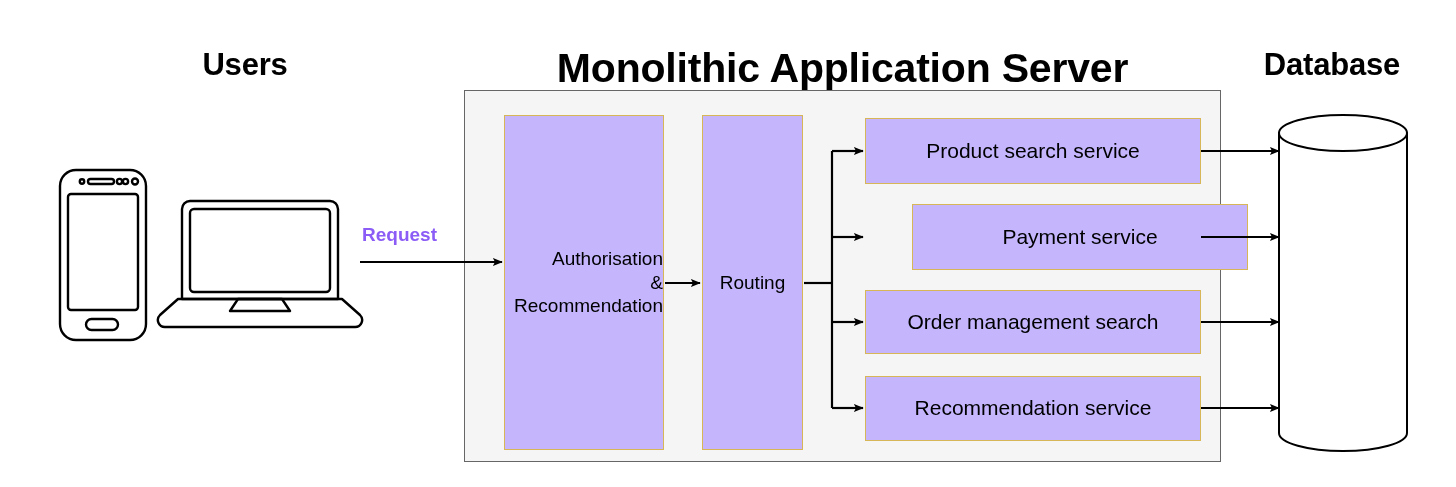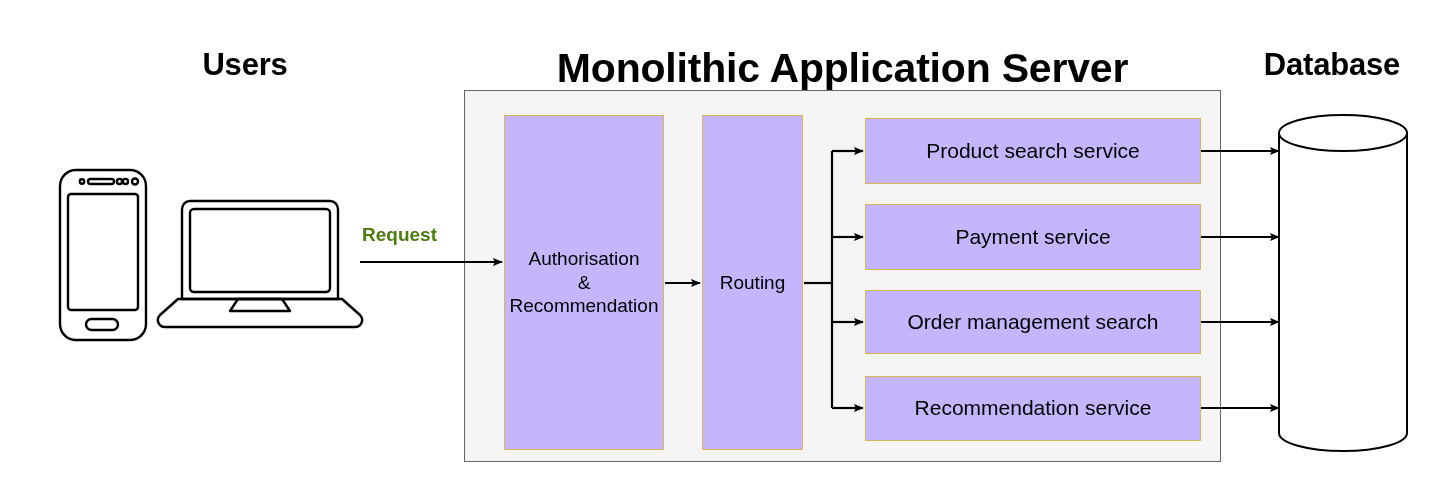--- a/index.html
+++ b/index.html
@@ -48,21 +48,21 @@
     font-size: 31px;
   }
 
   
   #request-label {
     position: absolute;
     left: 362px;
     top: 224px;
     font-size: 19px;
     font-weight: bold;
-    color: #4d7c0f;
+    color: #8b5cf6;
     white-space: nowrap;
   }
 
   
   #server-panel {
     position: absolute;
     left: 464px;
     top: 90px;
     width: 757px;
     height: 372px;
@@ -89,35 +89,35 @@
     left: 504px;
     top: 115px;
     width: 160px;
     height: 335px;
     font-size: 19px;
   }
   #box-auth .lines {
     display: block;
     width: 100%;
   }
-  #box-auth .lines span { display: block; }
+  #box-auth .lines span { display: block; text-align: right; }
   #box-routing {
     left: 702px;
     top: 115px;
     width: 101px;
     height: 335px;
     font-size: 19px;
   }
   .service-box {
     left: 865px;
     width: 336px;
     font-size: 21px;
   }
   #box-service-0 { top: 118px; height: 66px; }
-  #box-service-1 { top: 204px; height: 66px; }
+  #box-service-1 { top: 204px; height: 66px; margin-left: 47px; }
   #box-service-2 { top: 290px; height: 64px; }
   #box-service-3 { top: 376px; height: 65px; }
 
   
   #connectors {
     position: absolute;
     left: 0;
     top: 0;
     width: 1456px;
     height: 487px;

